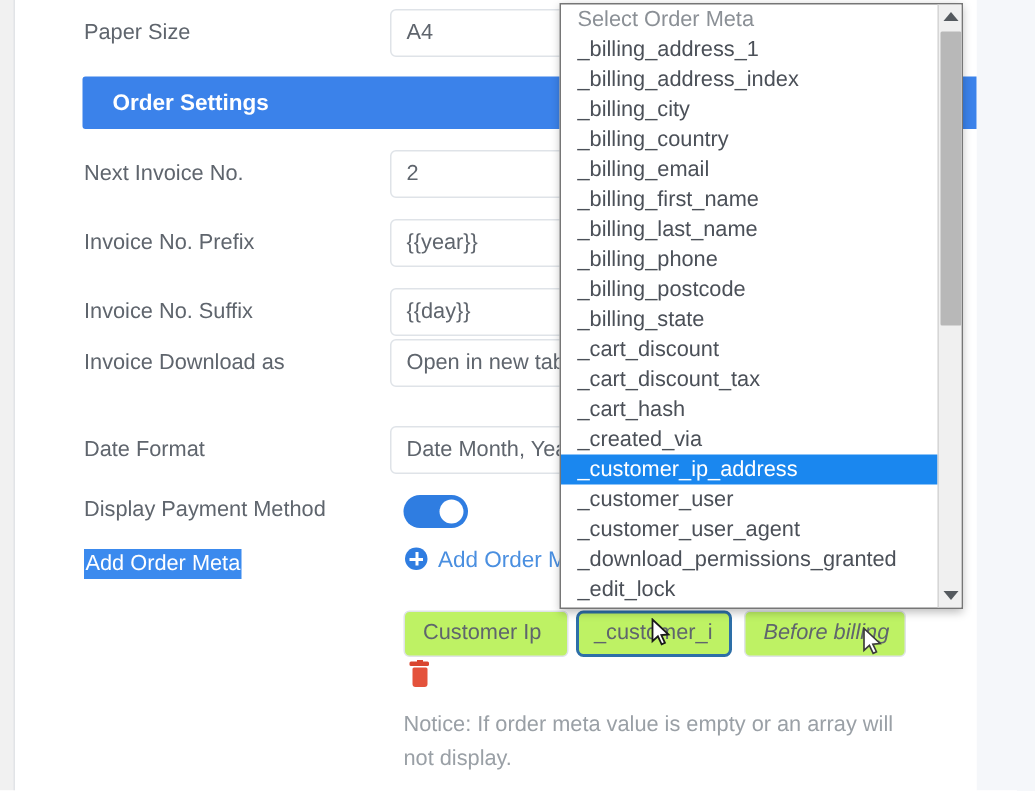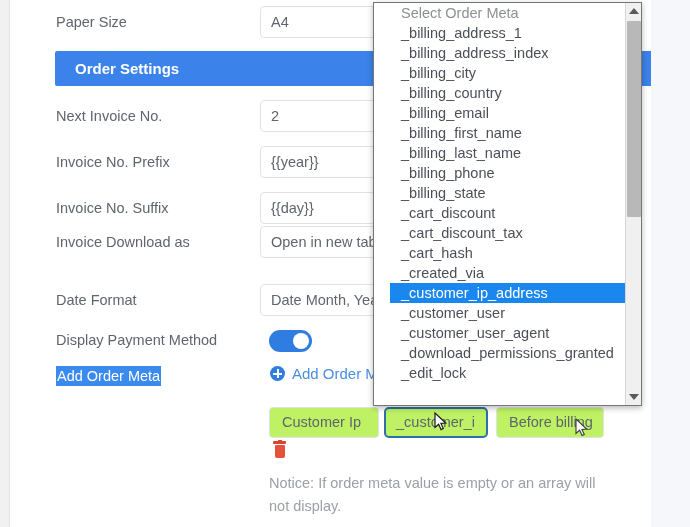--- a/index.html
+++ b/index.html
@@ -188,21 +188,21 @@
   }
   .meta-ctl.meta-label-box { left: 259px; width: 110px; }
   .meta-ctl.meta-select {
     left: 374px;
     width: 104px;
     border: 2px solid #2d6fa8;
     border-radius: 5px;
     padding: 0 10px;
     line-height: 27px;
   }
-  .meta-ctl.meta-position { left: 486px; width: 108px; }
+  .meta-ctl.meta-position { left: 486px; width: 108px; font-style: italic; }
 
   
   .trash {
     position: absolute;
     left: 263px;
     top: 441px;
     width: 13px;
     height: 17px;
   }
   .trash .lid {
@@ -246,21 +246,21 @@
     height: 404px;
     box-sizing: border-box;
     background: #ffffff;
     border: 1px solid #767676;
     box-shadow: 0 2px 6px rgba(0,0,0,0.28);
     overflow: hidden;
     z-index: 50;
   }
   .dropdown-list {
     position: absolute;
-    left: 16px; top: 0;
+    left: 0; top: 0;
     width: 252px;
     height: 402px;
     overflow: hidden;
   }
   .dd-option {
     height: 20px;
     line-height: 20px;
     padding-left: 11px;
     font-size: 14.5px;
     color: #4b5058;
@@ -398,20 +398,21 @@
     <div class="dropdown-list" id="dd-list">
         <div class="dd-option placeholder">Select Order Meta</div>
         <div class="dd-option">_billing_address_1</div>
         <div class="dd-option">_billing_address_index</div>
         <div class="dd-option">_billing_city</div>
         <div class="dd-option">_billing_country</div>
         <div class="dd-option">_billing_email</div>
         <div class="dd-option">_billing_first_name</div>
         <div class="dd-option">_billing_last_name</div>
         <div class="dd-option">_billing_phone</div>
+        <div class="dd-option">_billing_postcode</div>
         <div class="dd-option">_billing_state</div>
         <div class="dd-option">_cart_discount</div>
         <div class="dd-option">_cart_discount_tax</div>
         <div class="dd-option">_cart_hash</div>
         <div class="dd-option">_created_via</div>
         <div class="dd-option selected">_customer_ip_address</div>
         <div class="dd-option">_customer_user</div>
         <div class="dd-option">_customer_user_agent</div>
         <div class="dd-option">_download_permissions_granted</div>
         <div class="dd-option">_edit_lock</div>

